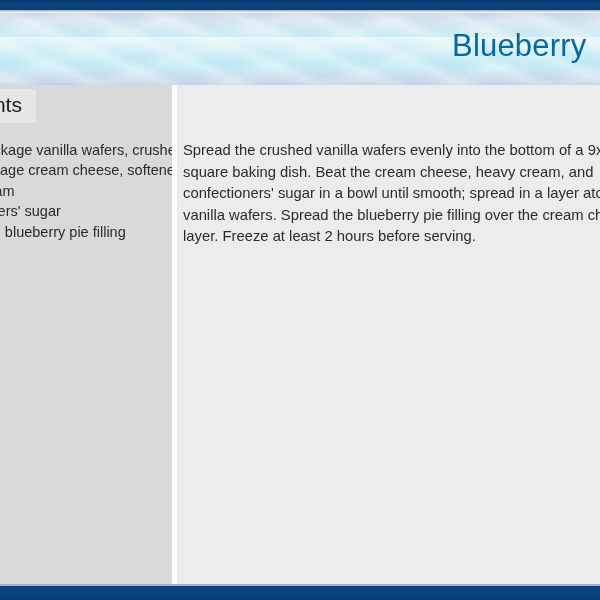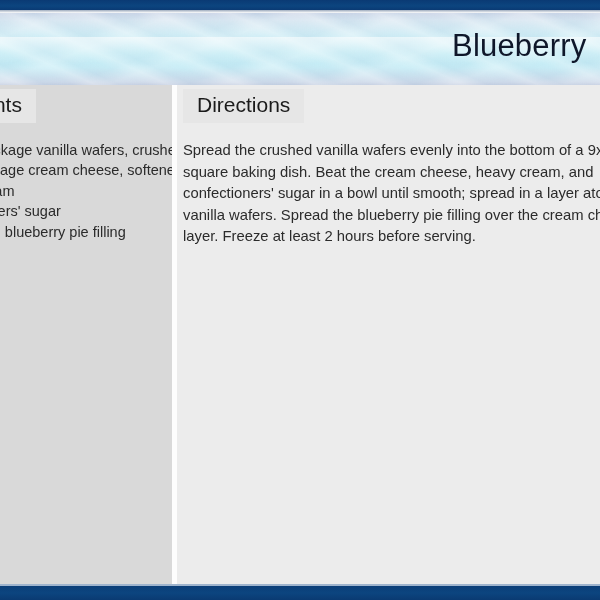--- a/index.html
+++ b/index.html
@@ -81,21 +81,21 @@
     height: 26px;
     background: linear-gradient(to bottom, rgba(255,255,255,0.55), rgba(255,255,255,0.0));
   }
   .banner-title {
     position: absolute;
     left: 452px;
     top: 28px;
     white-space: nowrap;
     font-size: 31px;
     line-height: 36px;
-    color: #0f172a;
+    color: #0369a1;
     letter-spacing: 0.2px;
   }
 
   
   .content {
     position: absolute;
     left: 0;
     top: 85px;
     width: 600px;
     height: 501px;
@@ -308,21 +308,20 @@
           <li>1 cup heavy cream</li>
           <li>1 cup confectioners' sugar</li>
           <li>1 (21 ounce) can blueberry pie filling</li>
         </ul>
       </div>
     </div>
 
     <div class="col-divider"></div>
 
     <div class="col-right">
-      <div class="heading heading-dir">Directions</div>
       <div class="dir-text">Spread the crushed vanilla wafers evenly into the bottom of a 9x9 inch square baking dish. Beat the cream cheese, heavy cream, and confectioners' sugar in a bowl until smooth; spread in a layer atop the vanilla wafers. Spread the blueberry pie filling over the cream cheese layer. Freeze at least 2 hours before serving.</div>
     </div>
 
   </div>
 
   <div class="bottom-bar-hl"></div>
   <div class="bottom-bar"></div>
 
 </div>
 

